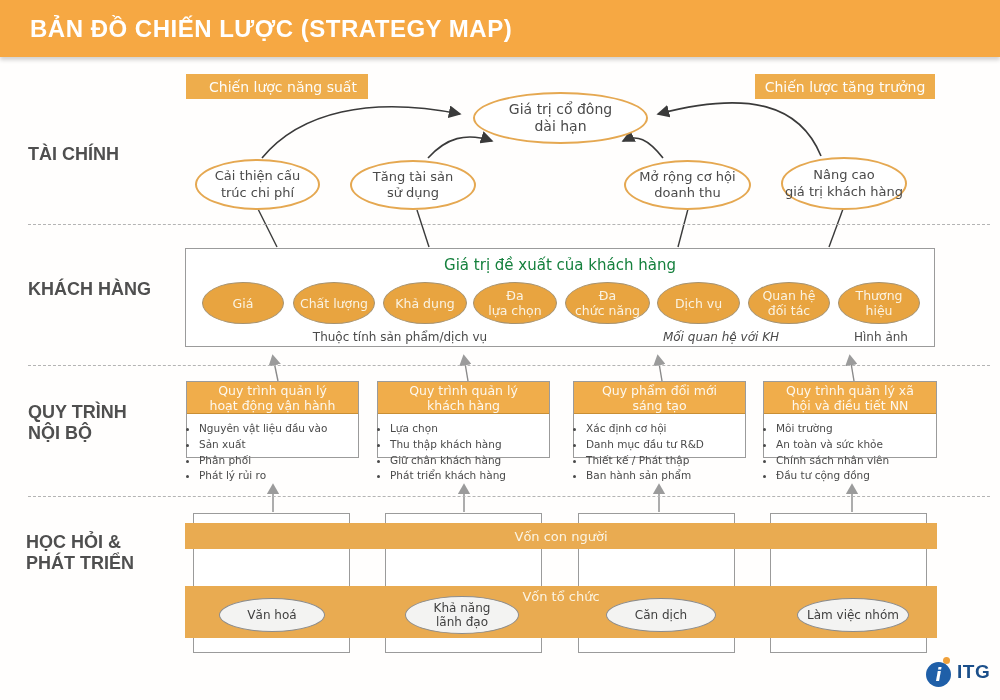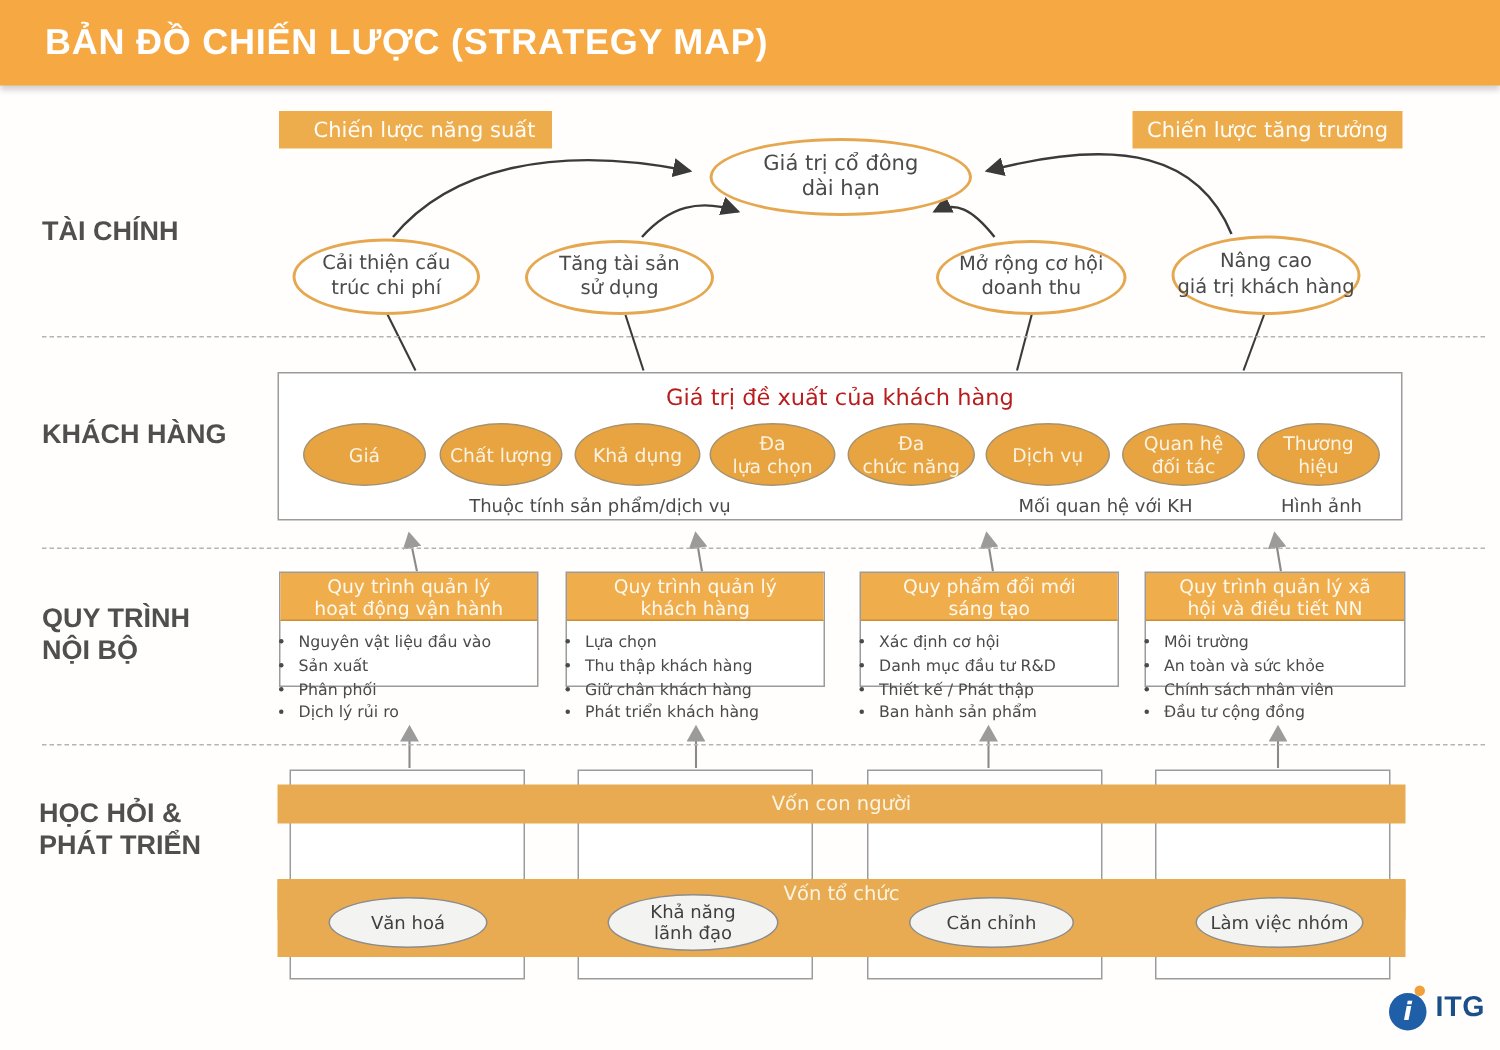--- a/index.html
+++ b/index.html
@@ -29,21 +29,21 @@
   .ellipse { position:absolute; border-radius:50%; display:flex; align-items:center;
              justify-content:center; text-align:center; line-height:1.25; }
   .ellipse-outline { background:#ffffff; border:2px solid #e5a851; color:#4a4a4a; font-size:13px; }
   .ellipse-goal { font-size:14px; }
   .ellipse-filled { background:#e8a440; border:1.5px solid #a59270; color:#faf3e2; font-size:12.5px; line-height:1.2; }
   .ellipse-gray { background:#f3f3f2; border:1.5px solid #8c8c8c; color:#3f3f3f; font-size:12px; line-height:1.2; }
 
   .customer-box { position:absolute; left:185px; top:248px; width:750px; height:99px;
                   background:#ffffff; border:1.5px solid #9b9b9b; }
   .customer-title { position:absolute; left:185px; top:256px; width:750px; text-align:center;
-                    font-size:15px; color:#b91c1c; }
+                    font-size:15px; color:#15803d; }
   .sub-label { position:absolute; font-size:12px; color:#4a4a4a; text-align:center; }
 
   .pbox { position:absolute; top:381px; width:173px; height:77px; background:#ffffff;
           border:1.5px solid #9b9b9b; }
   .pbox-header { height:32px; background:#f0ad4b; border-bottom:1px solid #c98f35;
                  color:#fdf8ee; font-size:12.5px; line-height:1.2; display:flex;
                  align-items:center; justify-content:center; text-align:center; }
   .pbox-list { margin:7px 4px 0 12px; }
   .pbox-list li { font-size:10.5px; color:#4a4a4a; line-height:1.5; }
 
@@ -148,31 +148,31 @@
   <div class="ellipse ellipse-filled" style="left:473px; top:282px; width:84px; height:42px;" data-bind="customer.ellipses.3">Đa
 lựa chọn</div>
   <div class="ellipse ellipse-filled" style="left:565px; top:282px; width:85px; height:42px;" data-bind="customer.ellipses.4">Đa
 chức năng</div>
   <div class="ellipse ellipse-filled" style="left:657px; top:282px; width:83px; height:42px;" data-bind="customer.ellipses.5">Dịch vụ</div>
   <div class="ellipse ellipse-filled" style="left:748px; top:282px; width:82px; height:42px;" data-bind="customer.ellipses.6">Quan hệ
 đối tác</div>
   <div class="ellipse ellipse-filled" style="left:838px; top:282px; width:82px; height:42px;" data-bind="customer.ellipses.7">Thương
 hiệu</div>
   <div class="sub-label" style="left:280px; top:330px; width:240px;" data-bind="customer.labels.0">Thuộc tính sản phẩm/dịch vụ</div>
-  <div class="sub-label" style="left:672px; top:330px; width:130px;" data-bind="customer.labels.1">Mối quan hệ với KH</div>
+  <div class="sub-label" style="left:656px; top:330px; width:130px;font-style:italic;" data-bind="customer.labels.1">Mối quan hệ với KH</div>
   <div class="sub-label" style="left:845px; top:330px; width:72px;" data-bind="customer.labels.2">Hình ảnh</div>
 
   <div class="pbox" style="left:186px;">
     <div class="pbox-header" data-bind="process.boxes.0.title">Quy trình quản lý
 hoạt động vận hành</div>
     <ul class="pbox-list">
       <li data-bind="process.boxes.0.items.0">Nguyên vật liệu đầu vào</li>
       <li data-bind="process.boxes.0.items.1">Sản xuất</li>
       <li data-bind="process.boxes.0.items.2">Phân phối</li>
-      <li data-bind="process.boxes.0.items.3">Dịch lý rủi ro</li>
+      <li data-bind="process.boxes.0.items.3">Phát lý rủi ro</li>
     </ul>
   </div>
   <div class="pbox" style="left:377px;">
     <div class="pbox-header" data-bind="process.boxes.1.title">Quy trình quản lý
 khách hàng</div>
     <ul class="pbox-list">
       <li data-bind="process.boxes.1.items.0">Lựa chọn</li>
       <li data-bind="process.boxes.1.items.1">Thu thập khách hàng</li>
       <li data-bind="process.boxes.1.items.2">Giữ chân khách hàng</li>
       <li data-bind="process.boxes.1.items.3">Phát triển khách hàng</li>
@@ -204,21 +204,21 @@
   <div class="lbox" style="left:578px;"></div>
   <div class="lbox" style="left:770px;"></div>
 
   <div class="bar bar-mid" style="top:523px; height:26px;" data-bind="learning.bars.0">Vốn con người</div>
   <div class="bar bar-mid" style="top:556px; height:26px;margin-top:31px;" data-bind="learning.bars.1">Vốn thông tin</div>
   <div class="bar bar-big" style="top:586px; height:52px;" data-bind="learning.bars.2">Vốn tổ chức</div>
 
   <div class="ellipse ellipse-gray" style="left:219px; top:598px; width:106px; height:34px;" data-bind="learning.ellipses.0">Văn hoá</div>
   <div class="ellipse ellipse-gray" style="left:405px; top:596px; width:114px; height:38px;" data-bind="learning.ellipses.1">Khả năng
 lãnh đạo</div>
-  <div class="ellipse ellipse-gray" style="left:606px; top:598px; width:110px; height:34px;" data-bind="learning.ellipses.2">Căn chỉnh</div>
+  <div class="ellipse ellipse-gray" style="left:606px; top:598px; width:110px; height:34px;" data-bind="learning.ellipses.2">Căn dịch</div>
   <div class="ellipse ellipse-gray" style="left:797px; top:598px; width:112px; height:34px;" data-bind="learning.ellipses.3">Làm việc nhóm</div>
 
   <div class="logo">
     <div class="logo-mark">
       <span class="logo-dot"></span>
       <span class="logo-circle">i</span>
     </div>
     <span class="logo-text" data-bind="logo.text">ITG</span>
   </div>
 

